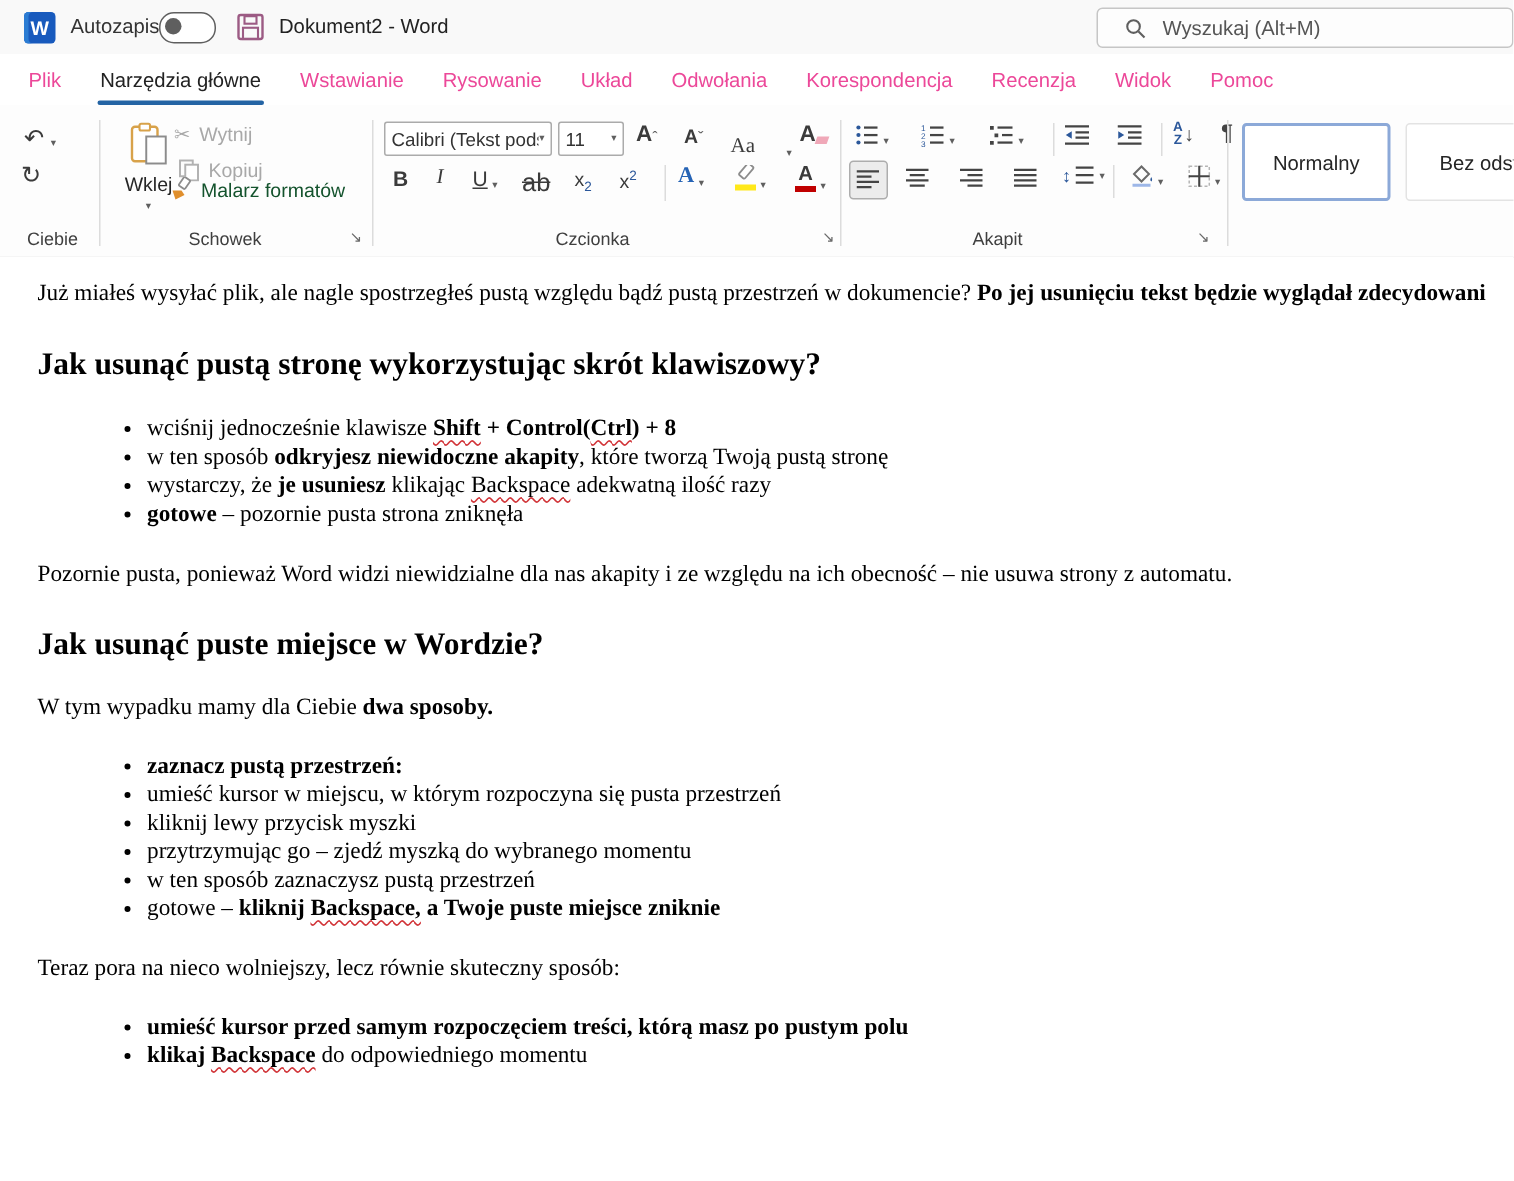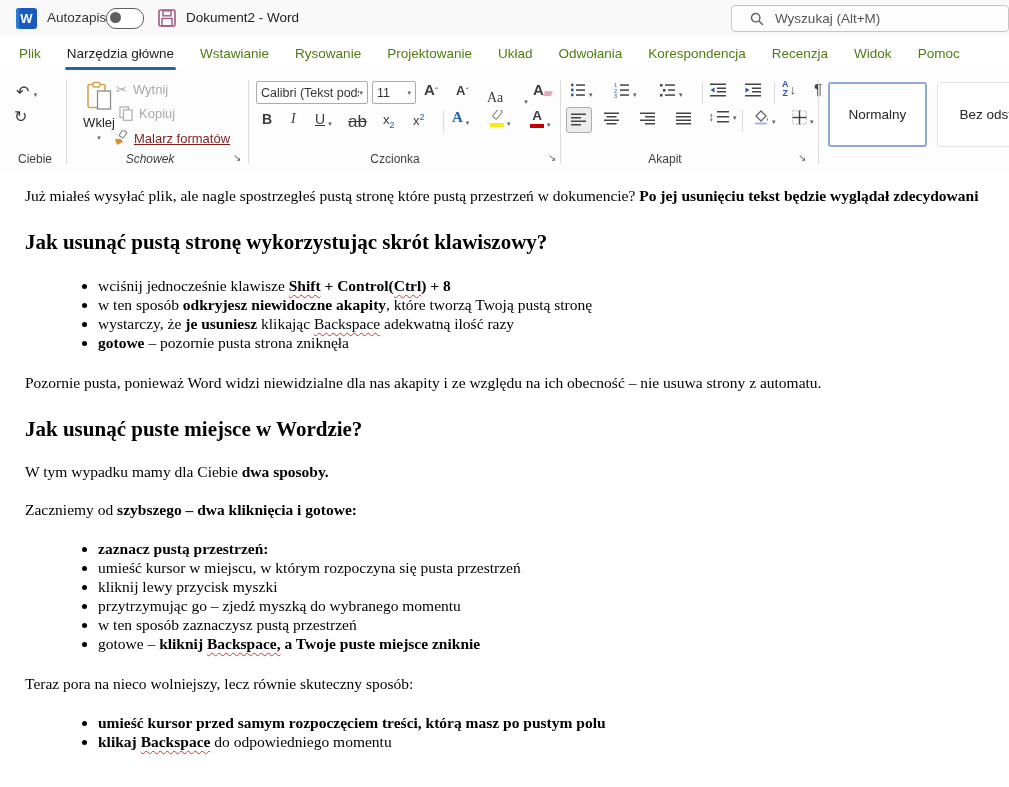--- a/index.html
+++ b/index.html
@@ -20,21 +20,21 @@
   .doc-title{position:absolute;left:186px;top:10px;font-size:13.5px;color:#222;}
   .searchbox{position:absolute;left:731px;top:5px;width:278px;height:27px;background:#fdfdfd;border:1px solid #c6c6c6;
     border-radius:4px;display:flex;align-items:center;box-sizing:border-box;padding:0 8px;}
   .searchbox svg{margin:0 9px 0 10px;}
   .searchbox input{border:none;outline:none;background:transparent;font-size:13.5px;color:#444;width:200px;
     font-family:"Liberation Sans",sans-serif;}
   .searchbox input::placeholder{color:#555;}
   
   .tabrow{position:absolute;left:0;top:36px;width:1009px;height:34px;display:flex;align-items:center;padding-left:6px;}
   .tab{position:relative;border:none;background:transparent;font-family:"Liberation Sans",sans-serif;
-    font-size:13.5px;color:#4d7c0f;padding:9px 13px;cursor:default;}
+    font-size:13.5px;color:#ec4899;padding:9px 13px;cursor:default;}
   .tab.active{color:#222;}
   .tab.active::after{content:"";position:absolute;left:11px;right:11px;bottom:0;height:3px;background:#2464a4;border-radius:2px;}
   
   .ribbon{position:absolute;left:0;top:70px;width:1009px;height:101px;background:#fdfdfd;border-bottom:1px solid #d8d8d8;font-size:13px;}
   .vdiv{position:absolute;top:10px;height:84px;width:1px;background:#dcdcdc;}
   .glabel{position:absolute;top:82px;font-size:12px;color:#3f3f3f;text-align:center;}
   .launcher{position:absolute;top:82px;font-size:10px;color:#6a6a6a;}
   .rbtn{position:absolute;background:transparent;border:none;color:#3b3b3b;font-family:"Liberation Sans",sans-serif;cursor:default;padding:0;}
   .chev{font-size:7px;color:#5f5f5f;line-height:1;}
   .grayed{color:#a8a8a8;}
@@ -49,21 +49,21 @@
   
   .fx{display:inline-flex;align-items:flex-end;}
   .bigA{font-size:15px;font-weight:bold;color:#3b3b3b;}
   .selbox{border:1px solid #adadad;background:#ececec;border-radius:3px;}
   .ubar{text-decoration:underline;}
   .effectsA{color:#2563b5;font-weight:bold;font-size:15px;font-family:"Liberation Serif",serif;}
   .colorbarA{display:inline-flex;flex-direction:column;align-items:center;line-height:1;}
   .colorbarA .A{font-weight:bold;font-size:13.5px;color:#3b3b3b;}
   .colorbarA .bar{width:14px;height:4px;margin-top:1px;}
   
-  .stylebox{position:absolute;top:12px;height:65px;background:#fff;display:flex;align-items:center;justify-content:center;
+  .stylebox{position:absolute;top:12px;height:52px;background:#fff;display:flex;align-items:center;justify-content:center;
     font-size:13.5px;color:#262626;box-sizing:border-box;}
   .stylebox.sel{border:2px solid #8ca9d8;border-radius:3px;}
   .stylebox.plain{border:1px solid #e3e3e3;border-radius:3px;}
   
   .doc{position:absolute;left:0;top:171px;width:1009px;height:616px;background:#fff;overflow:hidden;
     font-family:"Liberation Serif",serif;color:#000;padding:16px 0 0 25px;box-sizing:border-box;}
   .doc p{font-size:15.5px;margin:20px 0;white-space:nowrap;line-height:18px;}
   .doc p:first-child{margin-top:0;}
   .doc .h{font-size:21px;font-weight:bold;margin:24px 0 20px;white-space:nowrap;line-height:27px;}
   .doc ul{margin:16px 0 22px;padding-left:73px;}
@@ -98,21 +98,20 @@
     </svg>
     <input type="text" placeholder="Wyszukaj (Alt+M)" style="">
   </div>
 </div>
 
 <nav class="tabrow">
   <button class="tab">Plik</button>
   <button class="tab active">Narzędzia główne</button>
   <button class="tab">Wstawianie</button>
   <button class="tab">Rysowanie</button>
-  <button class="tab">Projektowanie</button>
   <button class="tab">Układ</button>
   <button class="tab">Odwołania</button>
   <button class="tab">Korespondencja</button>
   <button class="tab">Recenzja</button>
   <button class="tab">Widok</button>
   <button class="tab">Pomoc</button>
 </nav>
 
 <div class="ribbon">
 
@@ -134,28 +133,28 @@
     <span style="font-size:13px;">✂</span>
     <span>Wytnij</span>
   </button>
   <button class="rbtn rowbtn grayed" style="left:108px;top:36px;margin-left:11px;">
     <svg width="14" height="15" viewBox="0 0 14 15">
       <rect x="1" y="1" width="8.5" height="10.5" fill="none" stroke="#b2b2b2" stroke-width="1.3"></rect>
       <rect x="4.5" y="3.8" width="8.5" height="10.5" fill="#fff" stroke="#b2b2b2" stroke-width="1.3"></rect>
     </svg>
     <span>Kopiuj</span>
   </button>
-  <button class="rbtn rowbtn" style="left:112px;top:60px;color:#7f1d1d;text-decoration:underline;">
+  <button class="rbtn rowbtn" style="left:112px;top:48px;color:#14532d;">
     <svg width="16" height="16" viewBox="0 0 16 16">
       <rect x="8.5" y="0.5" width="5" height="7" rx="1" transform="rotate(35 11 4)" fill="#fff" stroke="#8c8c8c" stroke-width="1.2"></rect>
       <path d="M3 9 L9 9 L11 12 L5 15 Z" fill="#e08f2d"></path>
     </svg>
     <span>Malarz formatów</span>
   </button>
-  <div class="glabel" style="left:90px;width:120px;font-style:italic;">Schowek</div>
+  <div class="glabel" style="left:90px;width:120px;">Schowek</div>
   <span class="launcher" style="left:233px;">↘</span>
   <div class="vdiv" style="left:248px;"></div>
 
   <div class="combo" style="left:256px;top:11px;width:112px;">
     <span class="val">Calibri (Tekst podsta</span>
     <span class="chev">▾</span>
   </div>
   <div class="combo" style="left:372px;top:11px;width:44px;">
     <span class="val">11</span>
     <span class="chev">▾</span>
@@ -337,32 +336,31 @@
 
   <div class="stylebox sel" style="left:828px;width:99px;">
       <span>Normalny</span>
     </div>
   <div class="stylebox plain" style="left:937px;width:130px;">
       <span>Bez odstępów</span>
     </div>
 </div>
 
 <div class="doc">
-    <p><span>Już miałeś wysyłać plik, ale nagle spostrzegłeś pustą stronę które pustą przestrzeń w dokumencie? </span><span class="b">Po jej usunięciu tekst będzie wyglądał zdecydowani</span></p>
+    <p><span>Już miałeś wysyłać plik, ale nagle spostrzegłeś pustą względu bądź pustą przestrzeń w dokumencie? </span><span class="b">Po jej usunięciu tekst będzie wyglądał zdecydowani</span></p>
     <p class="h"><span>Jak usunąć pustą stronę wykorzystując skrót klawiszowy?</span></p>
     <ul>
       <li><span>wciśnij jednocześnie klawisze </span><span class="b sq">Shift</span><span class="b"> + </span><span class="b">Control(</span><span class="b sq">Ctrl</span><span class="b">) + 8</span></li>
       <li><span>w ten sposób </span><span class="b">odkryjesz niewidoczne akapity</span><span>, które tworzą Twoją pustą stronę</span></li>
       <li><span>wystarczy, że </span><span class="b">je usuniesz</span><span> klikając </span><span class="sq">Backspace</span><span> adekwatną ilość razy</span></li>
       <li><span class="b">gotowe</span><span> – pozornie pusta strona zniknęła</span></li>
     </ul>
     <p><span>Pozornie pusta, ponieważ Word widzi niewidzialne dla nas akapity i ze względu na ich obecność – nie usuwa strony z automatu.</span></p>
     <p class="h"><span>Jak usunąć puste miejsce w Wordzie?</span></p>
     <p><span>W tym wypadku mamy dla Ciebie </span><span class="b">dwa sposoby.</span></p>
-    <p><span>Zaczniemy od </span><span class="b">szybszego – dwa kliknięcia i gotowe:</span></p>
     <ul>
       <li><span class="b">zaznacz pustą przestrzeń:</span></li>
       <li><span>umieść kursor w miejscu, w którym rozpoczyna się pusta przestrzeń</span></li>
       <li><span>kliknij lewy przycisk myszki</span></li>
       <li><span>przytrzymując go – zjedź myszką do wybranego momentu</span></li>
       <li><span>w ten sposób zaznaczysz pustą przestrzeń</span></li>
       <li><span>gotowe – </span><span class="b">kliknij </span><span class="b sq">Backspace,</span><span class="b"> a Twoje puste miejsce zniknie</span></li>
     </ul>
     <p><span>Teraz pora na nieco wolniejszy, lecz równie skuteczny sposób:</span></p>
     <ul>

